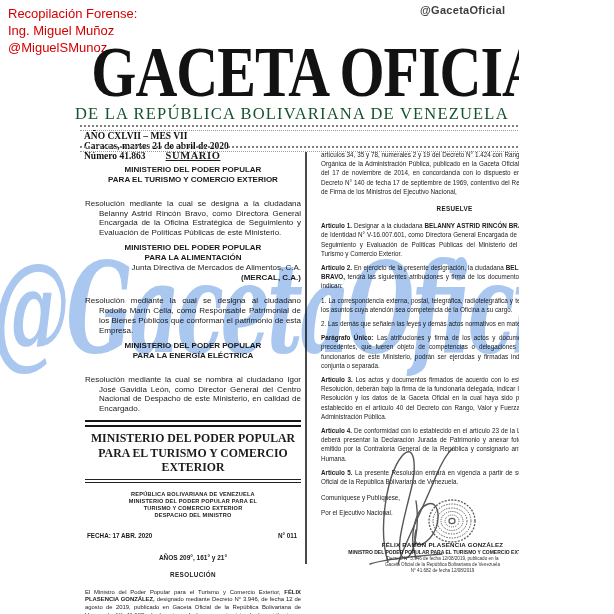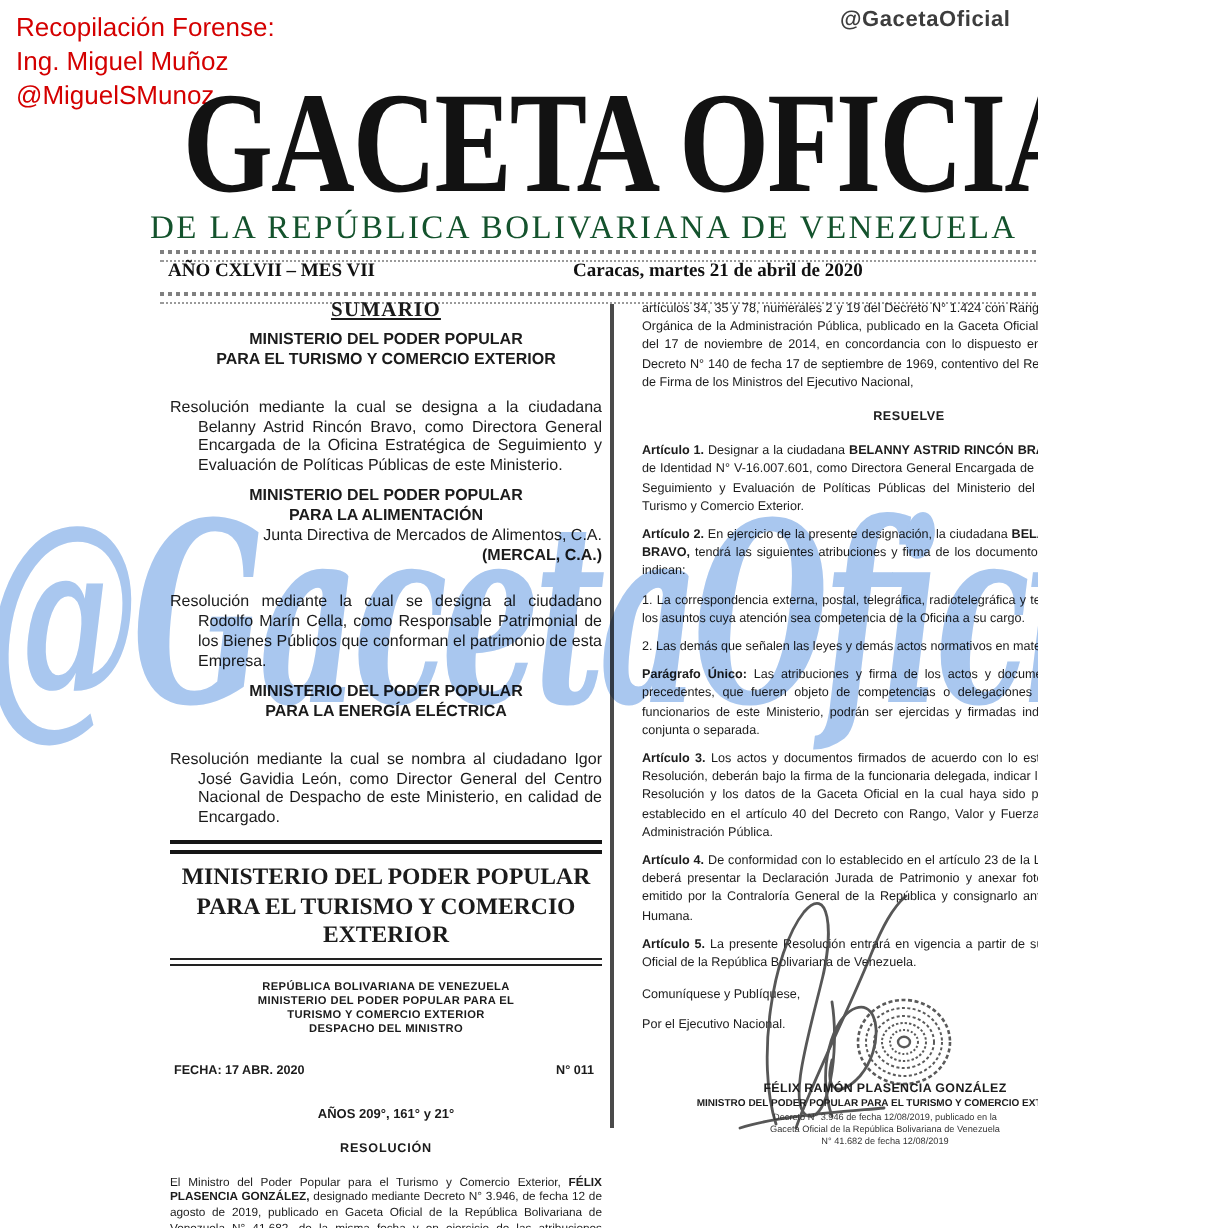--- a/index.html
+++ b/index.html
@@ -12,21 +12,21 @@
 
   
   .mast-title{position:absolute;left:75px;top:30px;width:522px;text-align:center;
               font-family:"Liberation Serif",serif;font-weight:bold;font-size:58px;
               letter-spacing:-1px;color:#121212;transform:scaleY(1.24);transform-origin:top center;white-space:nowrap;}
   .mast-sub{position:absolute;left:75px;top:104px;width:522px;text-align:left;
             font-family:"Liberation Serif",serif;font-size:16.5px;letter-spacing:1.2px;color:#14532d;white-space:nowrap;}
   .dotline{position:absolute;left:80px;width:514px;height:3px;border-top:2px dotted #808080;border-bottom:1px dotted #9a9a9a;}
   .dl1{top:125px;} .dl2{top:146px;}
   .infobar{position:absolute;left:84px;top:131px;width:508px;display:flex;justify-content:space-between;
-           font-family:"Liberation Serif",serif;font-weight:bold;font-size:9.5px;color:#111;}
+           font-family:"Liberation Serif",serif;font-weight:bold;font-size:9.5px;color:#111;flex-direction:column;}
 
   
   .divider{position:absolute;left:305px;top:152px;height:412px;border-left:2px solid #4a4a4a;}
   .edge{position:absolute;left:597px;top:143px;height:287px;border-left:2px solid #8a8a8a;}
 
   
   .leftcol{position:absolute;left:85px;top:150px;width:216px;}
   .sumario-h{text-align:center;font-family:"Liberation Serif",serif;font-weight:bold;font-size:10.5px;
              text-decoration:underline;letter-spacing:.6px;margin-bottom:4px;}
   .sec{margin-bottom:5px;}

